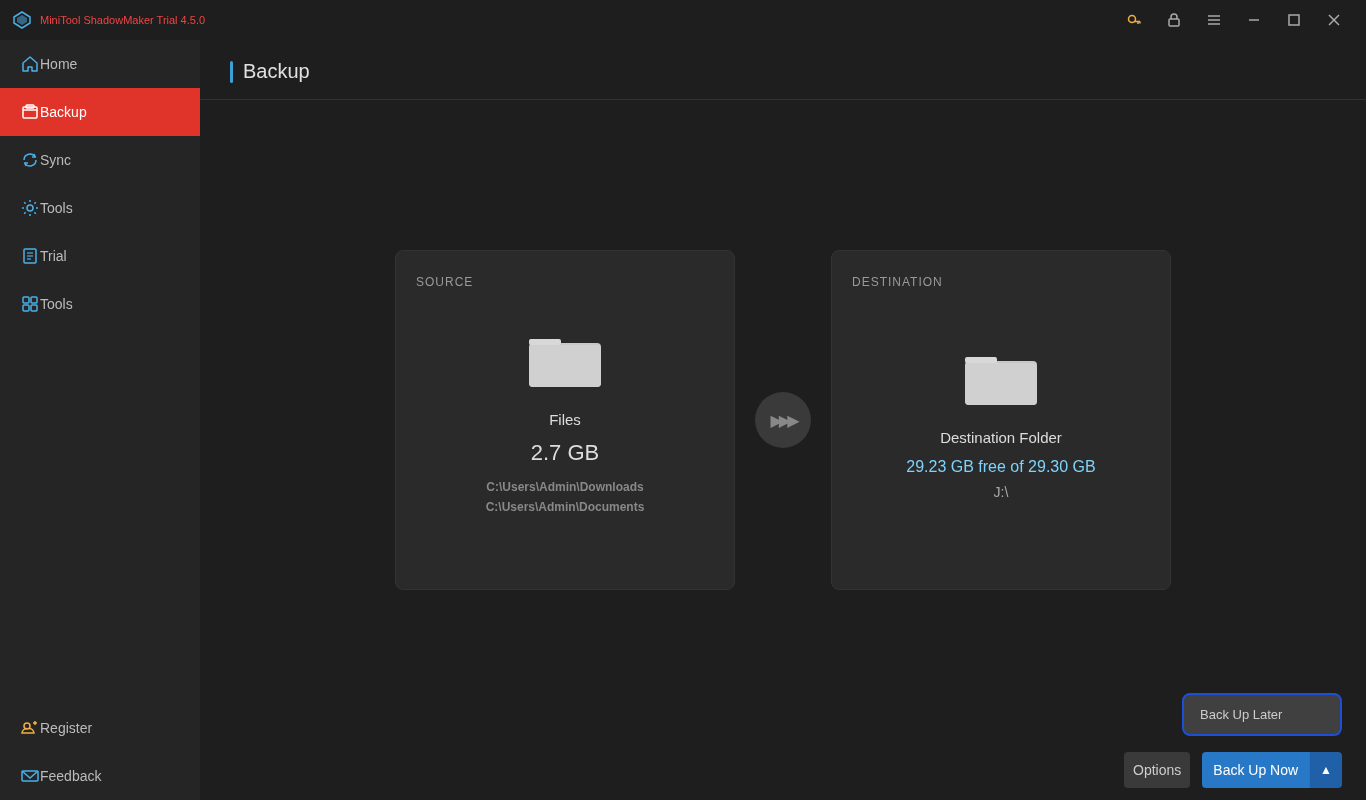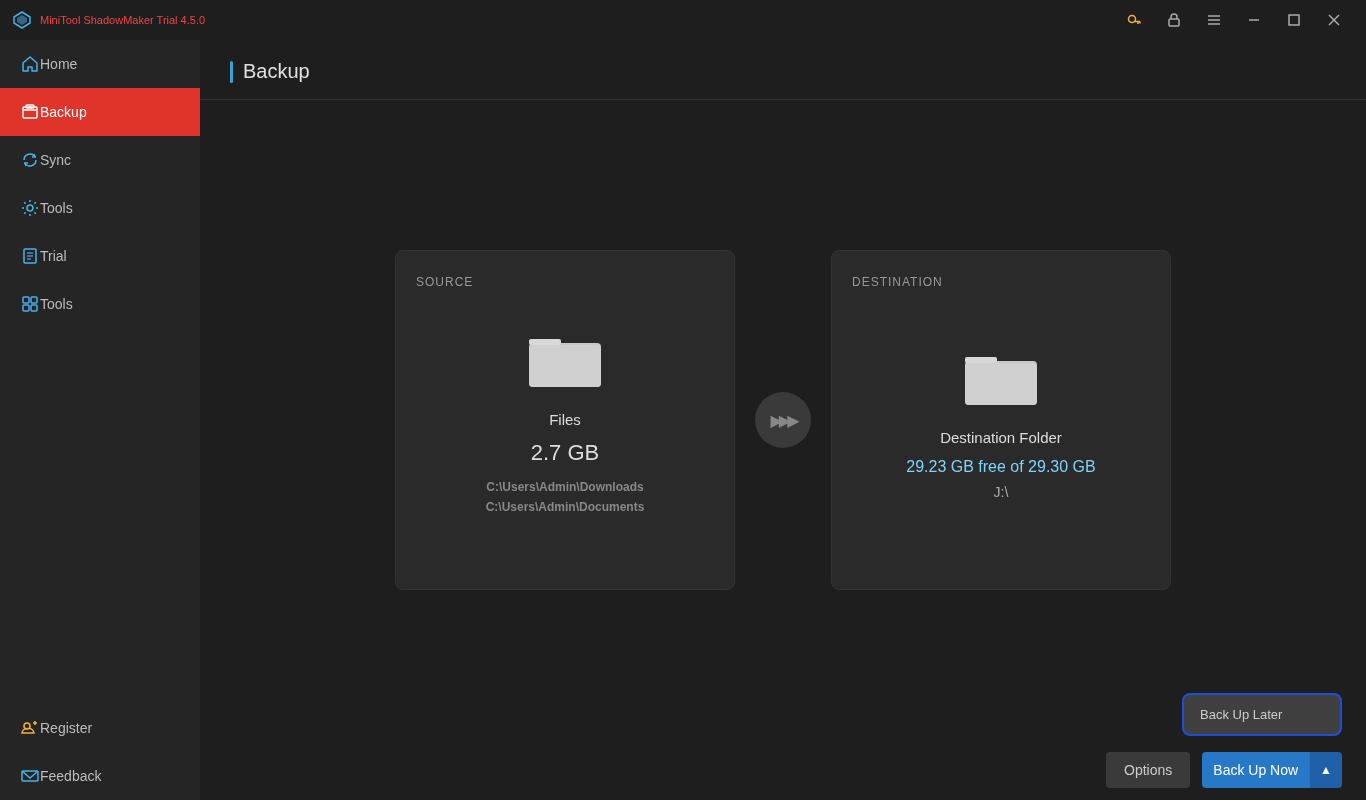--- a/index.html
+++ b/index.html
@@ -193,21 +193,21 @@
       padding: 0 24px;
       gap: 0;
       position: relative;
       background: #1e1e1e;
     }
 
     #options-btn {
       background: #3a3a3a;
       color: #ccc;
       border: none;
-      padding: 10px 18px;
+      padding: 10px 9px;
       font-size: 14px;
       cursor: pointer;
       border-radius: 4px;
       margin-right: 12px;
     }
 
     #backup-now-group {
       display: flex;
       position: relative;
     }

